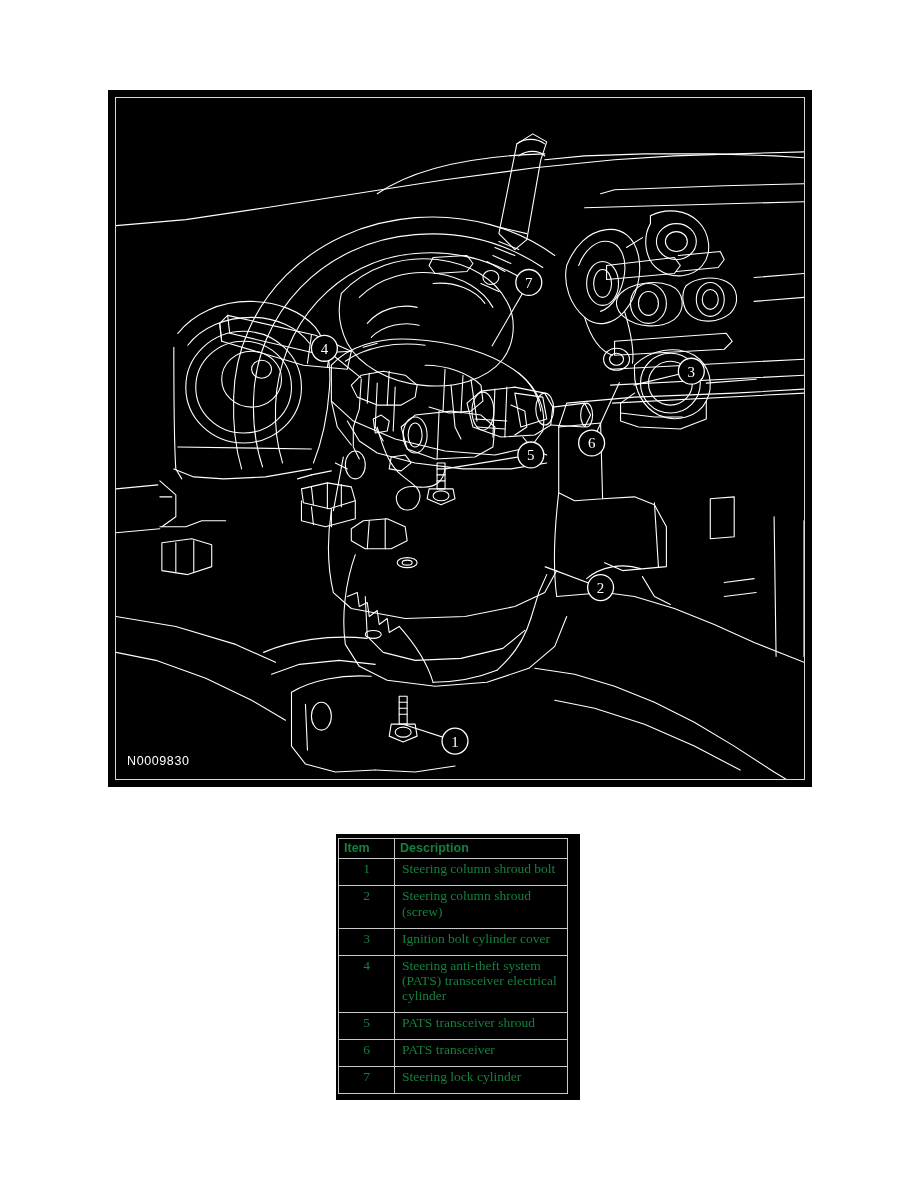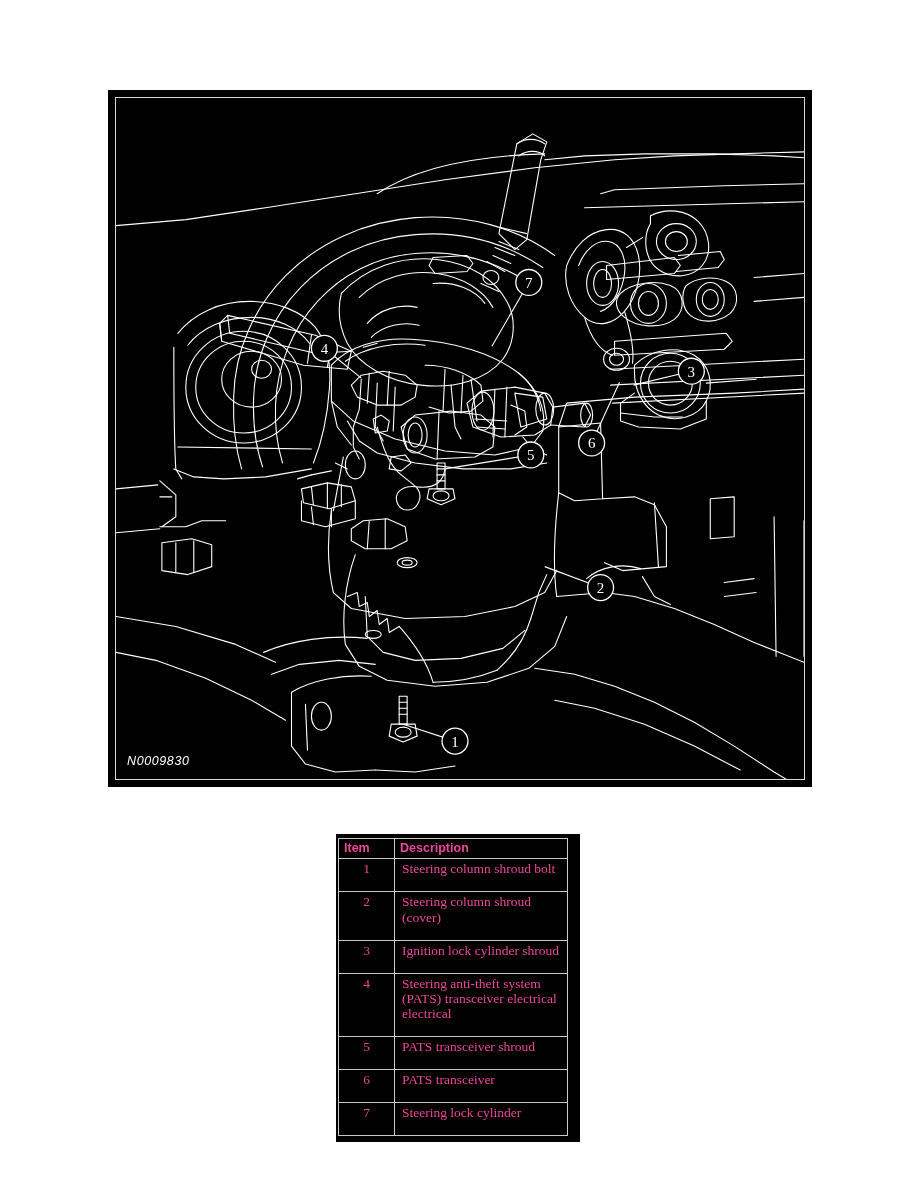--- a/index.html
+++ b/index.html
@@ -46,21 +46,20 @@
   }
   #figure-id {
     position: absolute;
     left: 11px;
     bottom: 11px;
     color: #ffffff;
     font-family: "Liberation Sans", sans-serif;
     font-size: 12.5px;
     letter-spacing: 0.6px;
     white-space: nowrap;
-    font-style: italic;
   }
 
   
   #parts-table-wrap {
     position: absolute;
     left: 336px;
     top: 834px;
     width: 244px;
     background: #000000;
     padding: 4px 12px 6px 2px;
@@ -68,21 +67,21 @@
   }
   table#parts-table {
     border-collapse: collapse;
     width: 230px;
     background: #000000;
     table-layout: fixed;
   }
   table#parts-table th,
   table#parts-table td {
     border: 1px solid #c9c9c9;
-    color: #ec4899;
+    color: #15803d;
     background: #000000;
     vertical-align: top;
   }
   table#parts-table th {
     font-family: "Liberation Sans", sans-serif;
     font-weight: bold;
     font-size: 12.5px;
     padding: 2px 5px 3px 5px;
     text-align: left;
     line-height: 1.15;
@@ -90,21 +89,21 @@
   th.col-item, td.col-item {
     width: 45px;
     text-align: center;
   }
   th.col-item {
     text-align: center;
   }
   table#parts-table td {
     font-family: "Liberation Serif", serif;
     font-size: 13.5px;
-    padding: 2px 4px 15px 7px;
+    padding: 2px 4px 9px 7px;
     line-height: 1.12;
   }
   table#parts-table td.col-item {
     padding: 2px 4px 3px 4px;
     text-align: center;
   }
   .desc-line { display: block; }
   .pad-row td { padding-bottom: 13px; }
 </style>
 </head>
@@ -395,35 +394,35 @@
     <tr>
           <td class="col-item">1</td>
           <td class="col-desc">
             <span class="desc-line">Steering column shroud bolt</span>
           </td>
         </tr>
         <tr>
           <td class="col-item">2</td>
           <td class="col-desc">
             <span class="desc-line">Steering column shroud</span>
-            <span class="desc-line">(cover)</span>
+            <span class="desc-line">(screw)</span>
           </td>
         </tr>
         <tr class="pad-row">
           <td class="col-item">3</td>
           <td class="col-desc">
-            <span class="desc-line">Ignition lock cylinder shroud</span>
+            <span class="desc-line">Ignition bolt cylinder cover</span>
           </td>
         </tr>
         <tr>
           <td class="col-item">4</td>
           <td class="col-desc">
             <span class="desc-line">Steering anti-theft system</span>
             <span class="desc-line">(PATS) transceiver electrical</span>
-            <span class="desc-line">electrical</span>
+            <span class="desc-line">cylinder</span>
           </td>
         </tr>
         <tr>
           <td class="col-item">5</td>
           <td class="col-desc">
             <span class="desc-line">PATS transceiver shroud</span>
           </td>
         </tr>
         <tr>
           <td class="col-item">6</td>

